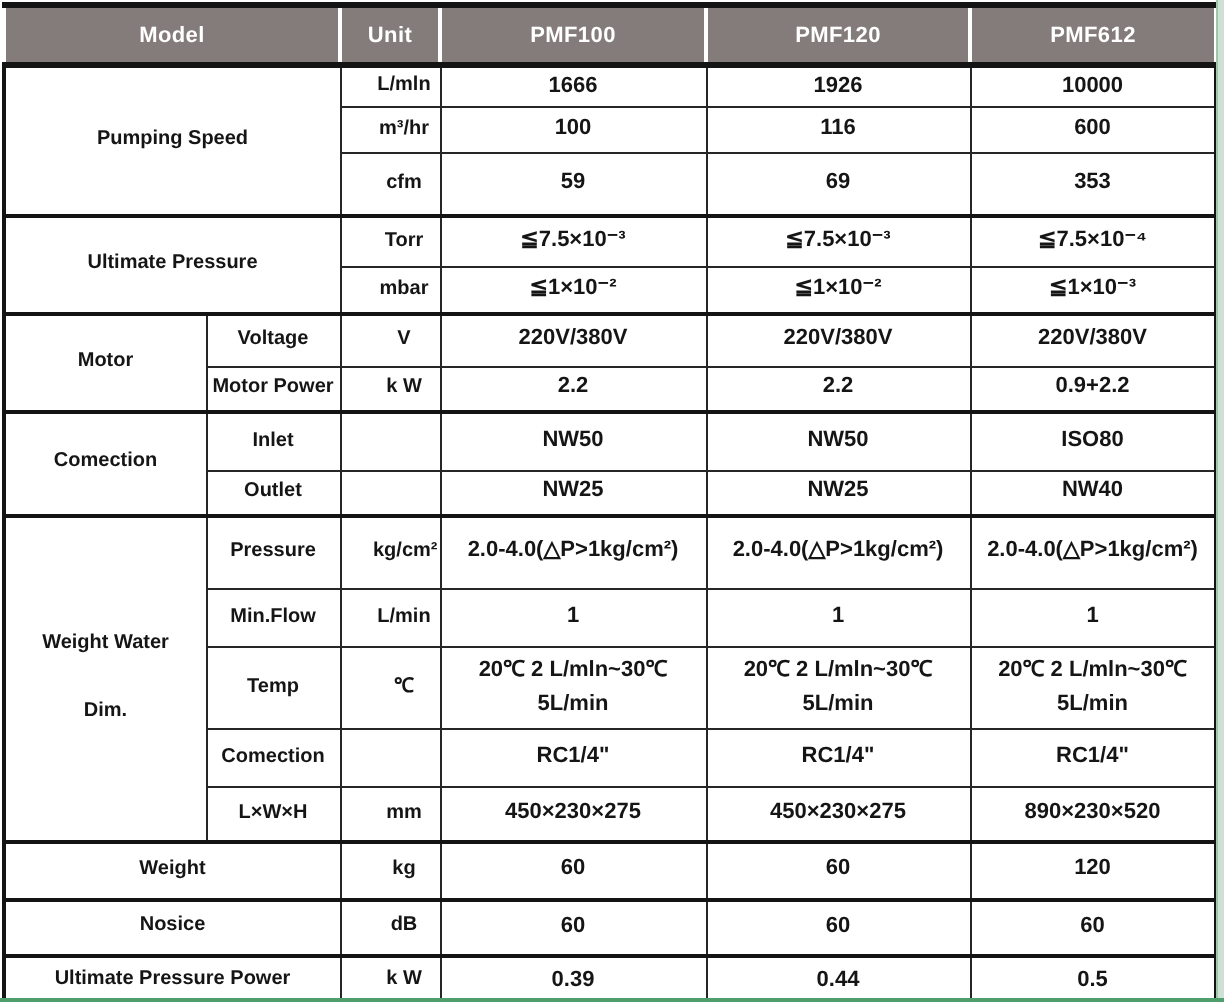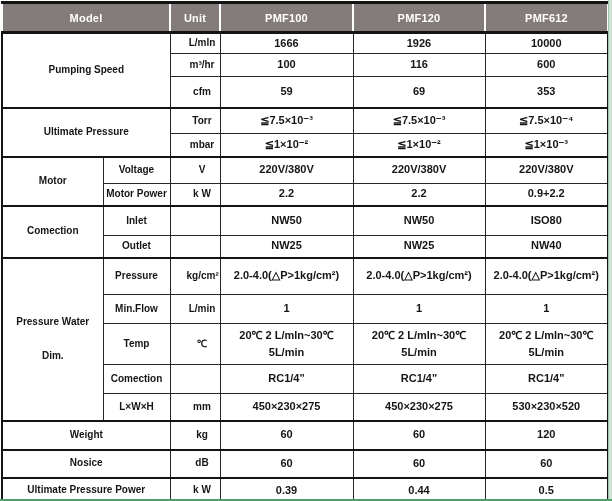--- a/index.html
+++ b/index.html
@@ -148,21 +148,21 @@
   <tr style="height:22px">
     <td class="sub">Outlet</td>
     <td class="unit"></td>
     <td class="val">NW25</td>
     <td class="val">NW25</td>
     <td class="val">NW40</td>
   </tr>
 
   <tr class="sect" style="height:37px">
     <td class="grp cool-lbl" rowspan="5">
-      <div>Pressure Water</div>
+      <div>Weight Water</div>
       <div>Dim.</div>
     </td>
     <td class="sub">Pressure</td>
     <td class="unit">kg/cm²</td>
     <td class="val">2.0-4.0(△P&gt;1kg/cm²)</td>
     <td class="val">2.0-4.0(△P&gt;1kg/cm²)</td>
     <td class="val">2.0-4.0(△P&gt;1kg/cm²)</td>
   </tr>
   <tr style="height:29px">
     <td class="sub">Min.Flow</td>
@@ -192,21 +192,21 @@
     <td class="unit"></td>
     <td class="val">RC1/4"</td>
     <td class="val">RC1/4"</td>
     <td class="val">RC1/4"</td>
   </tr>
   <tr style="height:27px">
     <td class="sub">L×W×H</td>
     <td class="unit">mm</td>
     <td class="val">450×230×275</td>
     <td class="val">450×230×275</td>
-    <td class="val">530×230×520</td>
+    <td class="val">890×230×520</td>
   </tr>
 
   <tr class="sect" style="height:29px">
     <td class="lbl" colspan="2">Weight</td>
     <td class="unit">kg</td>
     <td class="val">60</td>
     <td class="val">60</td>
     <td class="val">120</td>
   </tr>
 

